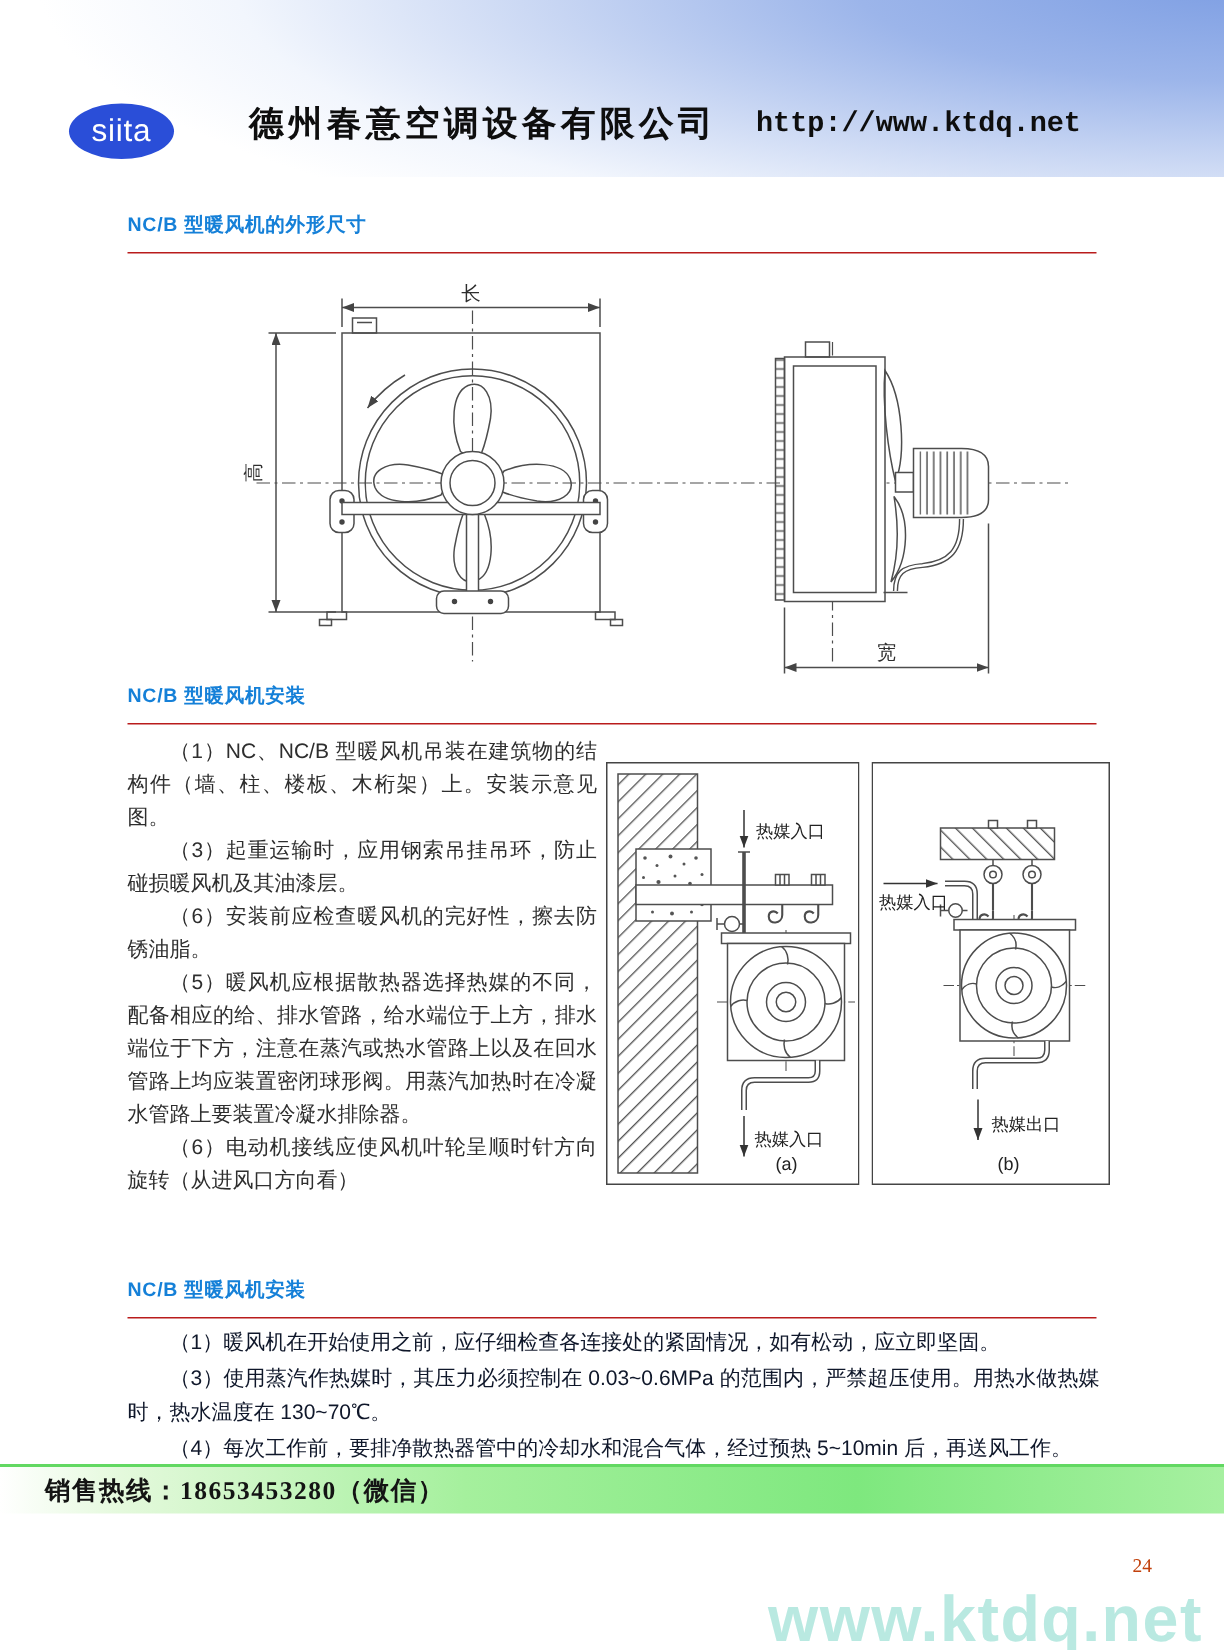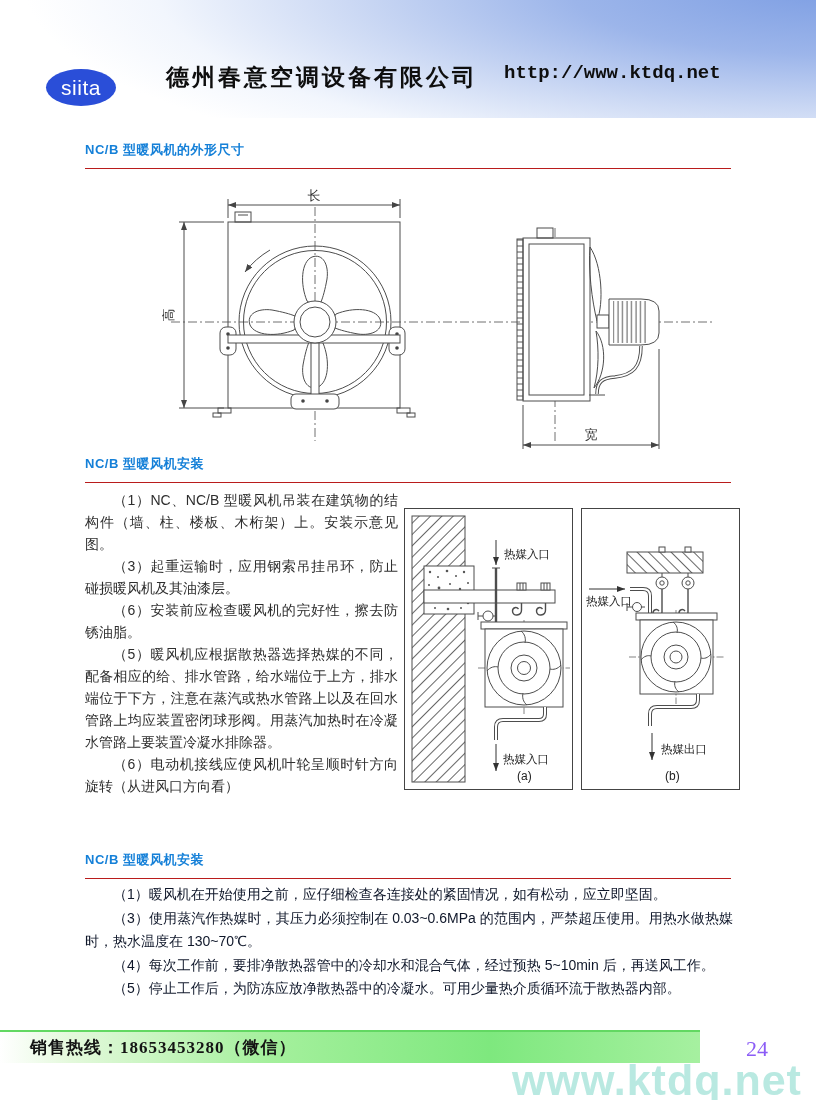--- a/index.html
+++ b/index.html
@@ -5,47 +5,47 @@
   html,body { margin:0; padding:0; background:#ffffff; }
   .page { position:relative; width:816px; height:1100px; background:#fff; overflow:hidden;
           font-family:"Liberation Sans", sans-serif; }
 
   
   .header { position:absolute; left:0; top:0; width:816px; height:118px;
     background: radial-gradient(ellipse 115% 200% at 102% -10%, #7d9ee3 0%, #9cb5ea 28%, #ccd9f4 52%, #f2f6fd 72%, #ffffff 86%); }
   .logo { position:absolute; left:46px; top:69px; width:70px; height:37px; background:#2a4ed8;
           border-radius:50%; display:flex; align-items:center; justify-content:center; }
   .logo span { color:#fff; font-weight:normal; font-size:21px; letter-spacing:.5px; }
-  .header-line { position:absolute; left:166px; top:62px; height:40px; display:flex; gap:26px; }
+  .header-line { position:absolute; left:166px; top:62px; height:40px; display:flex; align-items:center; gap:26px; }
   .company { font-family:"Liberation Serif", serif; font-weight:bold; font-size:23px; letter-spacing:3px; color:#0e0e0e; }
   .url { font-family:"Liberation Mono", monospace; font-weight:bold; font-size:19px; color:#0e0e0e; }
 
   
   .sec-title { position:absolute; left:85px; width:646px; color:#1580d8; font-size:13px; font-weight:bold;
                letter-spacing:.5px; padding-bottom:9px; border-bottom:1px solid #b91c1c; }
   #title1 { top:141px; } #title2 { top:455px; } #title3 { top:851px; }
 
   .outline-drawing { position:absolute; left:85px; top:183px; }
 
   .install-text { position:absolute; left:85px; top:489px; width:313px; }
   .install-text p { margin:0; font-size:14px; line-height:22px; text-indent:2em; text-align:justify; color:#2e2e2e; }
 
   .diagram-a { position:absolute; left:404px; top:508px; }
   .diagram-b { position:absolute; left:581px; top:508px; }
 
   .use-text { position:absolute; left:85px; top:883px; width:648px; }
   .use-text p { margin:0; font-size:14px; line-height:23.5px; text-indent:2em; text-align:justify; color:#0f172a; }
 
   
-  .footer-bar { position:absolute; left:0; top:1030px; width:700px; height:33px; box-sizing:border-box;
+  .footer-bar { position:absolute; left:0; top:976px; width:816px; height:33px; box-sizing:border-box;
     background:linear-gradient(90deg,#ffffff 0%, #e4f9dc 10%, #a5f09d 38%, #7ee87e 70%, #a6f0a0 100%);
     border-top:2px solid #62d862; display:flex; align-items:center; }
   .hotline { margin-left:30px; font-family:"Liberation Serif", serif; font-weight:bold; font-size:17px;
              letter-spacing:1px; color:#141414; }
-  .page-num { position:absolute; right:48px; top:1036px; font-family:"Liberation Serif", serif; font-size:22px; color:#8b5cf6; }
+  .page-num { position:absolute; right:48px; top:1036px; font-family:"Liberation Serif", serif; font-size:13px; color:#c2410c; }
   .watermark { position:absolute; left:512px; top:1056px; font-size:43px; font-weight:bold;
                color:#b9e9e1; letter-spacing:1px; white-space:nowrap; }
 
   svg text { font-family:"Liberation Sans", sans-serif; }
 </style>
 </head>
 <body>
 
 <div class="page">
 

